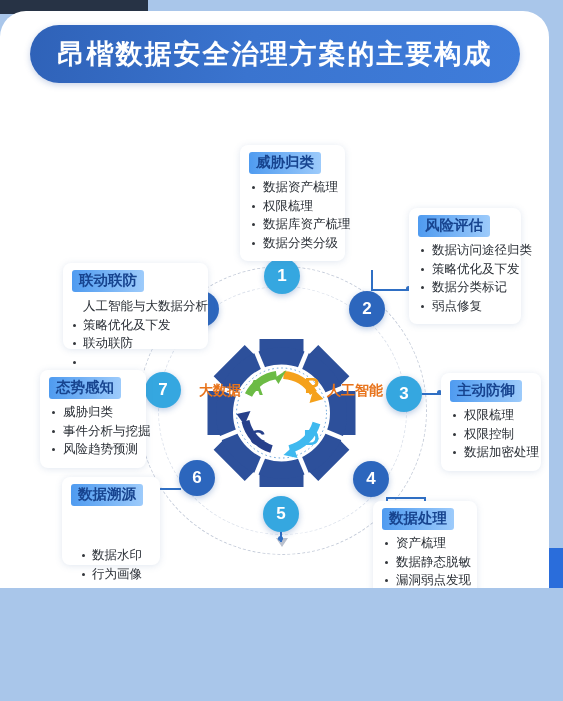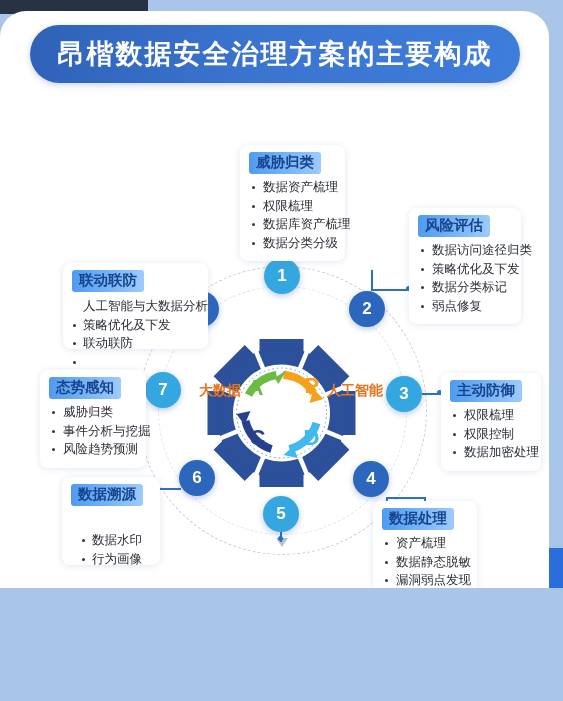--- a/index.html
+++ b/index.html
@@ -63,21 +63,21 @@
   
   #box1{left:240px;top:145px;width:105px;}
   #box2{left:409px;top:208px;width:112px;}
   #box3{left:441px;top:373px;width:100px;}
   #box4{left:373px;top:501px;width:104px;}
   #box5{left:222px;top:539px;width:132px;}
   #box6{left:62px;top:477px;width:98px;height:88px;}
   #box7{left:40px;top:370px;width:106px;}
   #box8{left:63px;top:263px;width:145px;height:86px;}
 
-  #box6 ul{margin-top:21px;}
+  #box6 ul{margin-top:36px;}
   #box6 li{padding-left:21px;}
   #box6 li:before{left:11px;}
   #box8 ul{margin-top:1px;}
   #box8 li{padding-left:11px;}
   #box8 li:before{left:1px;}
 
   
   .badge{
     position:absolute;width:36px;height:36px;border-radius:50%;
     display:flex;align-items:center;justify-content:center;

